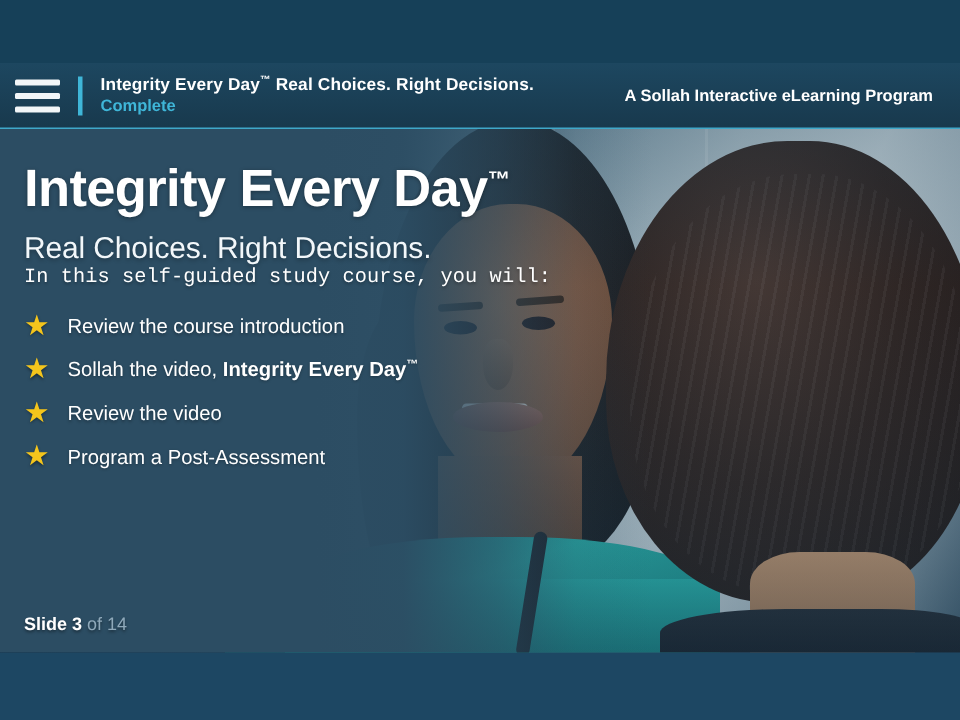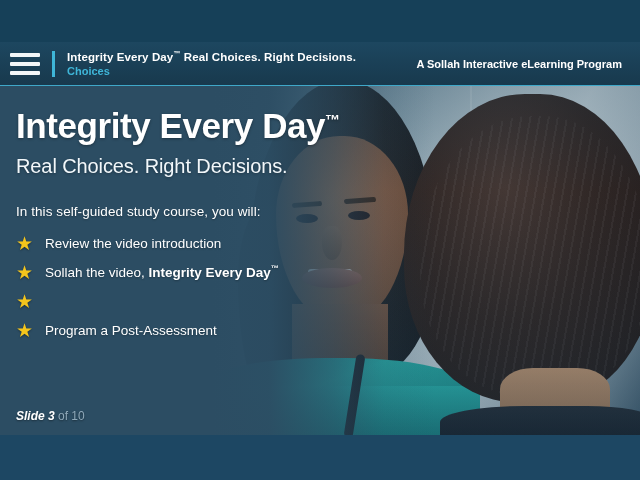--- a/index.html
+++ b/index.html
@@ -191,23 +191,23 @@
     text-shadow:0 1px 3px rgba(0,0,0,.35);
   }
   .big-title .tm { font-size:15px; vertical-align:super; font-weight:bold; }
   .sub-title {
     margin-top:12px;
     font-size:20px; color:#f2f7fa; font-weight:normal;
     letter-spacing:-.005em; white-space:nowrap;
     text-shadow:0 1px 3px rgba(0,0,0,.3);
   }
   .lead {
-    margin-top:26px;
     font-size:13.5px; color:#ffffff; letter-spacing:.005em;
     text-shadow:0 1px 2px rgba(0,0,0,.3);
+    font-family:Liberation Mono, monospace;
   }
   .bullets { margin-top:14px; list-style:none; }
   .bullet {
     display:flex; align-items:center;
     margin-bottom:9px; height:20px;
   }
   .star {
     width:17px; height:17px; flex:0 0 auto; margin-right:12px;
     color:#f4c51c; line-height:17px; font-size:19px; text-align:center;
     text-shadow:0 1px 2px rgba(0,0,0,.4);
@@ -218,21 +218,21 @@
   }
   .bullet-text b { font-weight:bold; }
   .bullet-text .tm { font-size:8px; vertical-align:super; font-weight:bold; }
 
   
   .slide-counter {
     position:absolute; left:16px; bottom:12px;
     font-size:12px; color:#8fa9ba;
     text-shadow:0 1px 2px rgba(0,0,0,.4);
   }
-  .slide-counter .strong { color:#ffffff; font-weight:bold;font-style:italic; }
+  .slide-counter .strong { color:#ffffff; font-weight:bold; }
 
   
   .bottom-bar {
     position:absolute; left:0; top:435px; width:640px; height:45px;
     background:#1d4763;
   }
 </style>
 </head>
 <body>
 
@@ -245,21 +245,21 @@
     <div class="hamburger">
       <span></span>
       <span></span>
       <span></span>
     </div>
 
     <div class="hdr-divider"></div>
 
     <div class="hdr-titles">
       <div class="hdr-title"><span>Integrity Every Day</span><span class="tm">™</span><span> Real Choices. Right Decisions.</span></div>
-      <div class="hdr-sub">Choices</div>
+      <div class="hdr-sub">Complete</div>
     </div>
 
     <div class="hdr-right">A Sollah Interactive eLearning Program</div>
   </div>
 
   <div class="slide">
 
     <div class="photo">
       <div class="bg-wall"></div>
       <div class="wall-line a"></div>
@@ -297,37 +297,38 @@
       <div class="big-title"><span>Integrity Every Day</span><span class="tm">™</span></div>
 
       <div class="sub-title">Real Choices. Right Decisions.</div>
 
       <div class="lead">In this self-guided study course, you will:</div>
 
       <ul class="bullets">
 
         <li class="bullet">
           <span class="star">★</span>
-          <span class="bullet-text"><span>Review the video introduction</span></span>
+          <span class="bullet-text"><span>Review the course introduction</span></span>
         </li>
 
         <li class="bullet">
           <span class="star">★</span>
           <span class="bullet-text"><span>Sollah the video, </span><b>Integrity Every Day</b><b class="tm">™</b></span>
         </li>
 
         <li class="bullet">
           <span class="star">★</span>
+          <span class="bullet-text"><span>Review the video</span></span>
         </li>
 
         <li class="bullet">
           <span class="star">★</span>
           <span class="bullet-text"><span>Program a Post-Assessment</span></span>
         </li>
 
       </ul>
     </div>
 
-    <div class="slide-counter"><span class="strong">Slide 3</span><span> of 10</span></div>
+    <div class="slide-counter"><span class="strong">Slide 3</span><span> of 14</span></div>
   </div>
 
   <div class="bottom-bar"></div>
 </div>
 
 </body></html>

